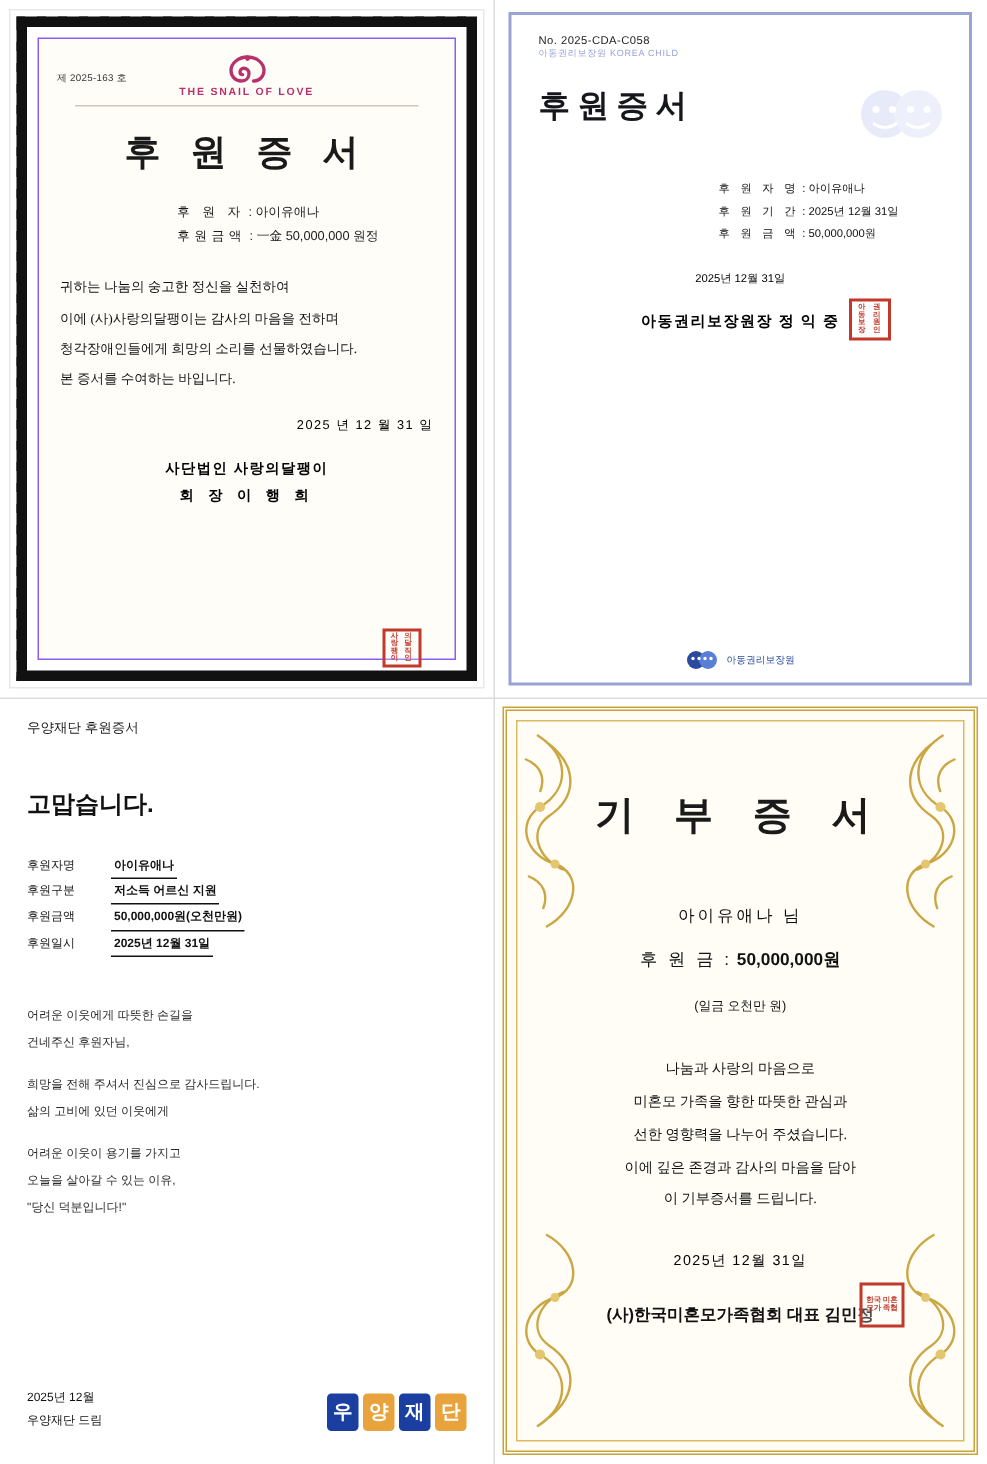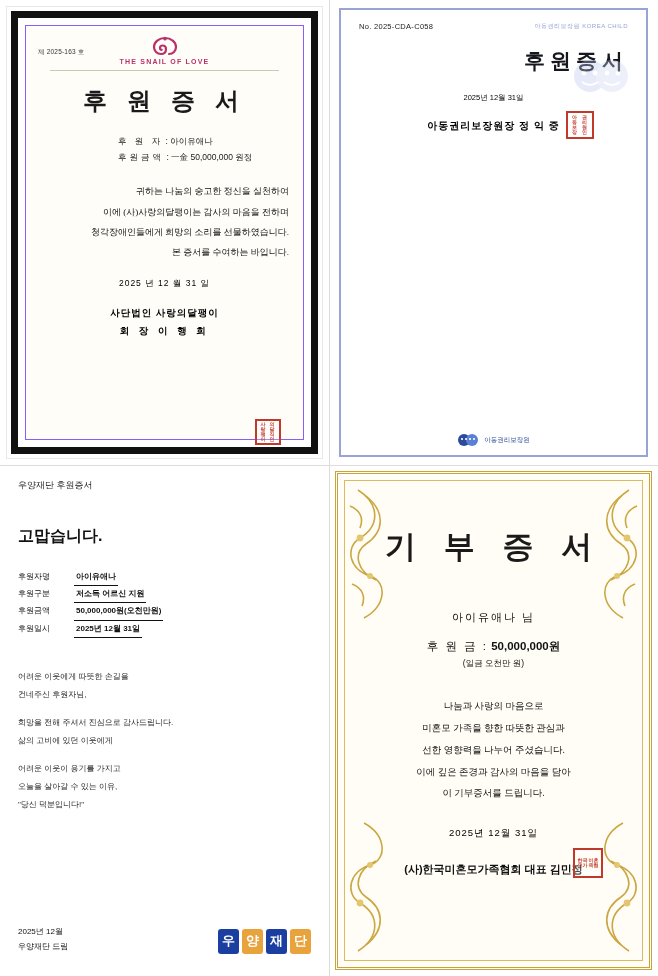--- a/index.html
+++ b/index.html
@@ -75,25 +75,25 @@
   }
   .c1-title {
     text-align:center;
     font-family: "Liberation Serif", serif;
     font-size: 24px; font-weight: 700; letter-spacing: 7px;
     color: #1a1a1a; margin: 14px 0 16px 0;
   }
   .c1-fields { font-size: 8.5px; color:#1a1a1a; line-height: 1.9; padding-left: 78px; }
   .c1-fields .lbl { letter-spacing: 3px; }
   .c1-body {
-    margin-top: 16px; text-align: right;
+    margin-top: 16px; text-align: left;
     font-size: 9px; line-height: 2.25; color: #111;
     font-family: "Liberation Serif", serif;
   }
-  .c1-date { text-align:center; font-size: 8.5px; margin-top: 16px; letter-spacing: 1px; }
+  .c1-date { text-align:right; font-size: 8.5px; margin-top: 16px; letter-spacing: 1px; }
   .c1-sign {
     margin-top: 14px; text-align:center; font-size: 9.5px; font-weight: 600; line-height: 1.9;
     letter-spacing: 1px;
   }
   .c1-sign .l2 { letter-spacing: 3.5px; }
   .seal {
     position: absolute;
     border: 2px solid #c0392b;
     color: #c0392b;
     font-size: 5px;
@@ -112,25 +112,25 @@
   .cert2 {
     position: relative; background: #ffffff; padding: 8px 10px;
   }
   .c2-frame {
     position: relative; width:100%; height:100%;
     border: 2px solid #9aa3d6;
     background: #fff;
     padding: 12px 18px;
     overflow: hidden;
   }
-  .c2-top { display:flex; justify-content: space-between; align-items:flex-start; }
+  .c2-top { display:flex; justify-content: space-between; align-items:flex-start;flex-direction:column; }
   .c2-no { font-size: 7.5px; color:#222; letter-spacing: .3px; }
   .c2-brandsm { font-size: 6px; color:#9aa3d6; letter-spacing: .5px; }
   .c2-title {
-    text-align:right;
+    text-align:left;
     font-family:Liberation Mono, monospace;
     font-size: 21px; font-weight: 700; letter-spacing: 5px; color:#15171c;
     margin: 16px 0 0 0;
   }
   .c2-ghost {
     position:absolute; right: 12px; top: 46px; opacity:.35;
   }
   .c2-fields {
     margin-top: 34px; font-size: 7.5px; line-height: 2.0; color:#111;
     padding-left: 120px;
@@ -197,31 +197,31 @@
     content:"";
     position:absolute; left:6px; top:6px; right:6px; bottom:6px;
     border: 1px solid #d9bb62;
     pointer-events:none;
   }
   .c4-orn {
     position:absolute; width: 74px; height: 150px; pointer-events:none; opacity:.95;
   }
   .c4-title {
     text-align:center; font-family:"Liberation Serif", serif;
-    font-size: 31px; font-weight:700; letter-spacing: 10px; color:#1a1a1a;
+    font-size: 26px; font-weight:700; letter-spacing: 10px; color:#1a1a1a;
     margin-top: 34px;
   }
   .c4-name {
     text-align:center; font-size: 11px; margin-top: 42px; letter-spacing: 2px; color:#111;
   }
   .c4-amount {
     text-align:center; font-size: 11.5px; margin-top: 14px; color:#111; font-weight:600;
   }
   .c4-amount .lbl{ letter-spacing: 2px; font-weight:400; }
-  .c4-amount-sub { text-align:center; font-size: 8.5px; margin-top: 4px; color:#111; }
+  .c4-amount-sub { text-align:center; font-size: 8.5px; margin-top: 18px; color:#111; }
   .c4-body {
     margin-top: 26px; text-align:center; font-size: 9.5px; line-height: 2.3; color:#111;
     font-family:"Liberation Serif", serif;
   }
   .c4-date { text-align:center; font-size: 9.5px; margin-top: 22px; letter-spacing: 1px; }
   .c4-sign {
     margin-top: 22px; text-align:center; font-size: 11px; font-weight:700; color:#111;
     position: relative;
   }
 
@@ -301,20 +301,34 @@
         <circle cx="22" cy="20" r="16" fill="#b9c6ef"></circle>
         <circle cx="44" cy="20" r="16" fill="#cdd7f4"></circle>
         <circle cx="16" cy="17" r="2.4" fill="#fff"></circle>
         <circle cx="27" cy="17" r="2.4" fill="#fff"></circle>
         <circle cx="39" cy="17" r="2.4" fill="#fff"></circle>
         <circle cx="50" cy="17" r="2.4" fill="#fff"></circle>
         <path d="M14 26 Q22 32 30 26" stroke="#fff" stroke-width="2" fill="none"></path>
         <path d="M36 26 Q44 32 52 26" stroke="#fff" stroke-width="2" fill="none"></path>
       </svg>
 
+      <div class="c2-fields">
+        <div>
+          <span class="lbl">후 원 자 명</span>
+          <span>: 아이유애나</span>
+        </div>
+        <div>
+          <span class="lbl">후 원 기 간</span>
+          <span>: 2025년 12월 31일</span>
+        </div>
+        <div>
+          <span class="lbl">후 원 금 액</span>
+          <span>: 50,000,000원</span>
+        </div>
+      </div>
 
 
       <div class="c2-date">2025년 12월 31일</div>
 
       <div class="c2-sign">
         <span>아동권리보장원장 정 익 중</span>
         <div class="seal" style="right:34px; top:-8px; width:28px; height:28px;">
           <span>아동</span>
           <span>권리</span>
           <span>보장</span>

